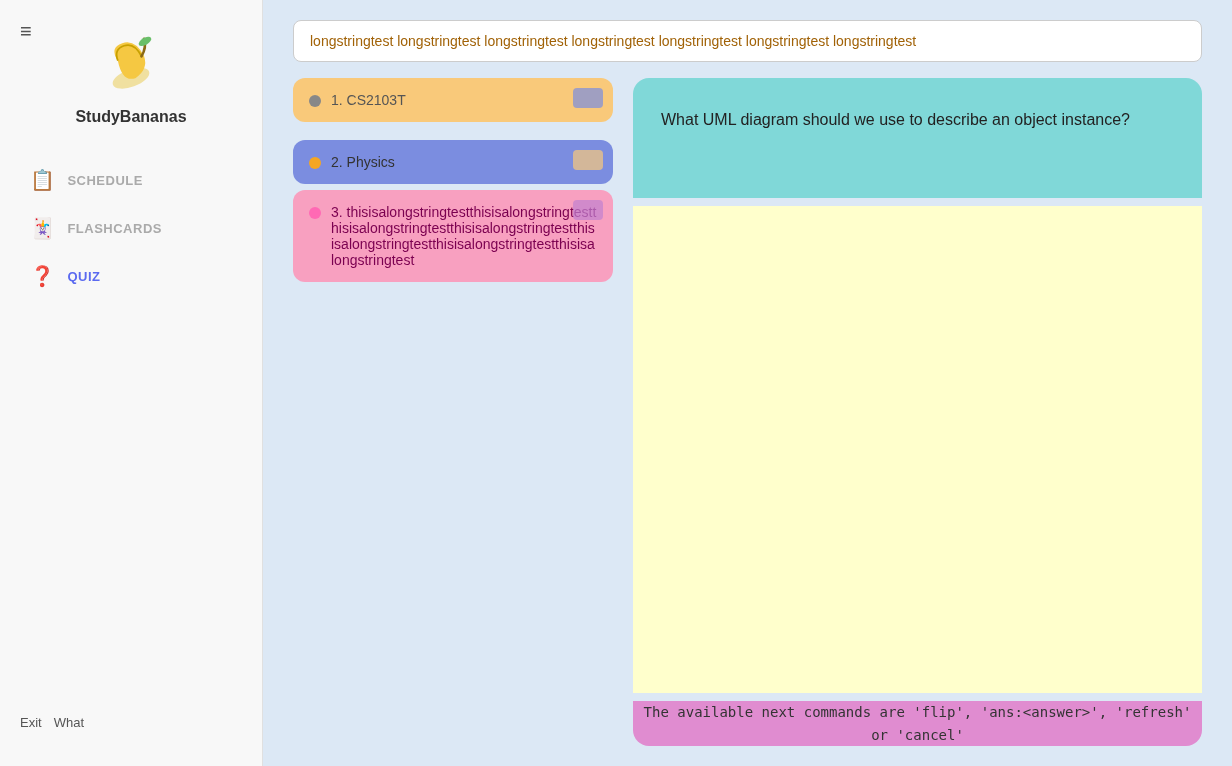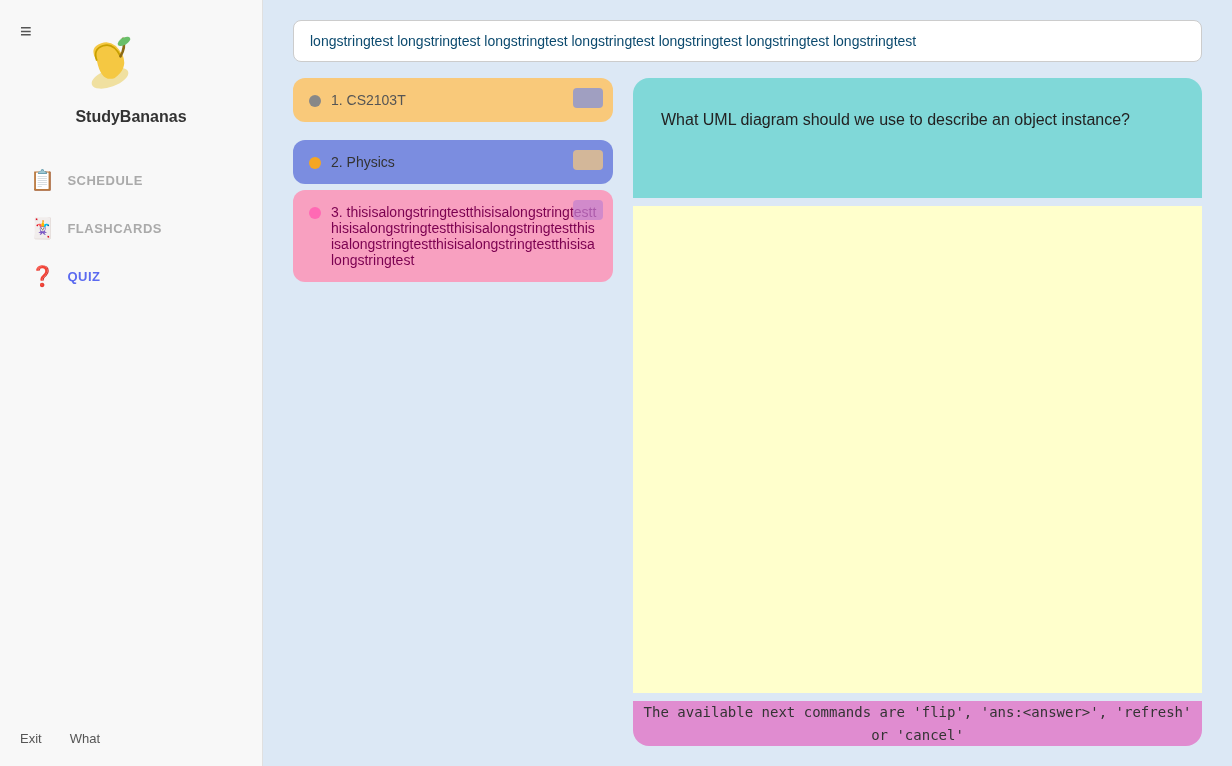--- a/index.html
+++ b/index.html
@@ -20,20 +20,21 @@
       position: absolute;
       top: 20px;
       left: 20px;
       font-size: 20px;
       color: #555;
       cursor: pointer;
     }
     #logo-area {
       display: flex;
       flex-direction: column;
+      align-items: center;
       margin-top: 10px;
       margin-bottom: 30px;
     }
     #logo-img {
       width: 70px;
       height: 70px;
     }
     #app-title {
       font-size: 16px;
       font-weight: 600;
@@ -53,24 +54,24 @@
       letter-spacing: 0.5px;
     }
     .nav-item.active {
       color: #5b6af0;
     }
     .nav-icon {
       font-size: 20px;
     }
     .sidebar-footer {
       position: absolute;
-      bottom: 20px;
+      bottom: 36px;
       left: 20px;
       display: flex;
-      gap: 28px;
+      gap: 12px;
     }
     .footer-link {
       font-size: 13px;
       color: #555;
       cursor: pointer;
     }
 
     
     #main {
       flex: 1;
@@ -81,21 +82,21 @@
       gap: 16px;
     }
 
     
     #search-bar {
       background: white;
       border: 1px solid #ccc;
       border-radius: 8px;
       padding: 12px 16px;
       font-size: 14px;
-      color: #0c4a6e;
+      color: #a16207;
       width: 100%;
       overflow: hidden;
       white-space: nowrap;
       text-overflow: ellipsis;
     }
 
     
     #content-area {
       display: flex;
       gap: 20px;

